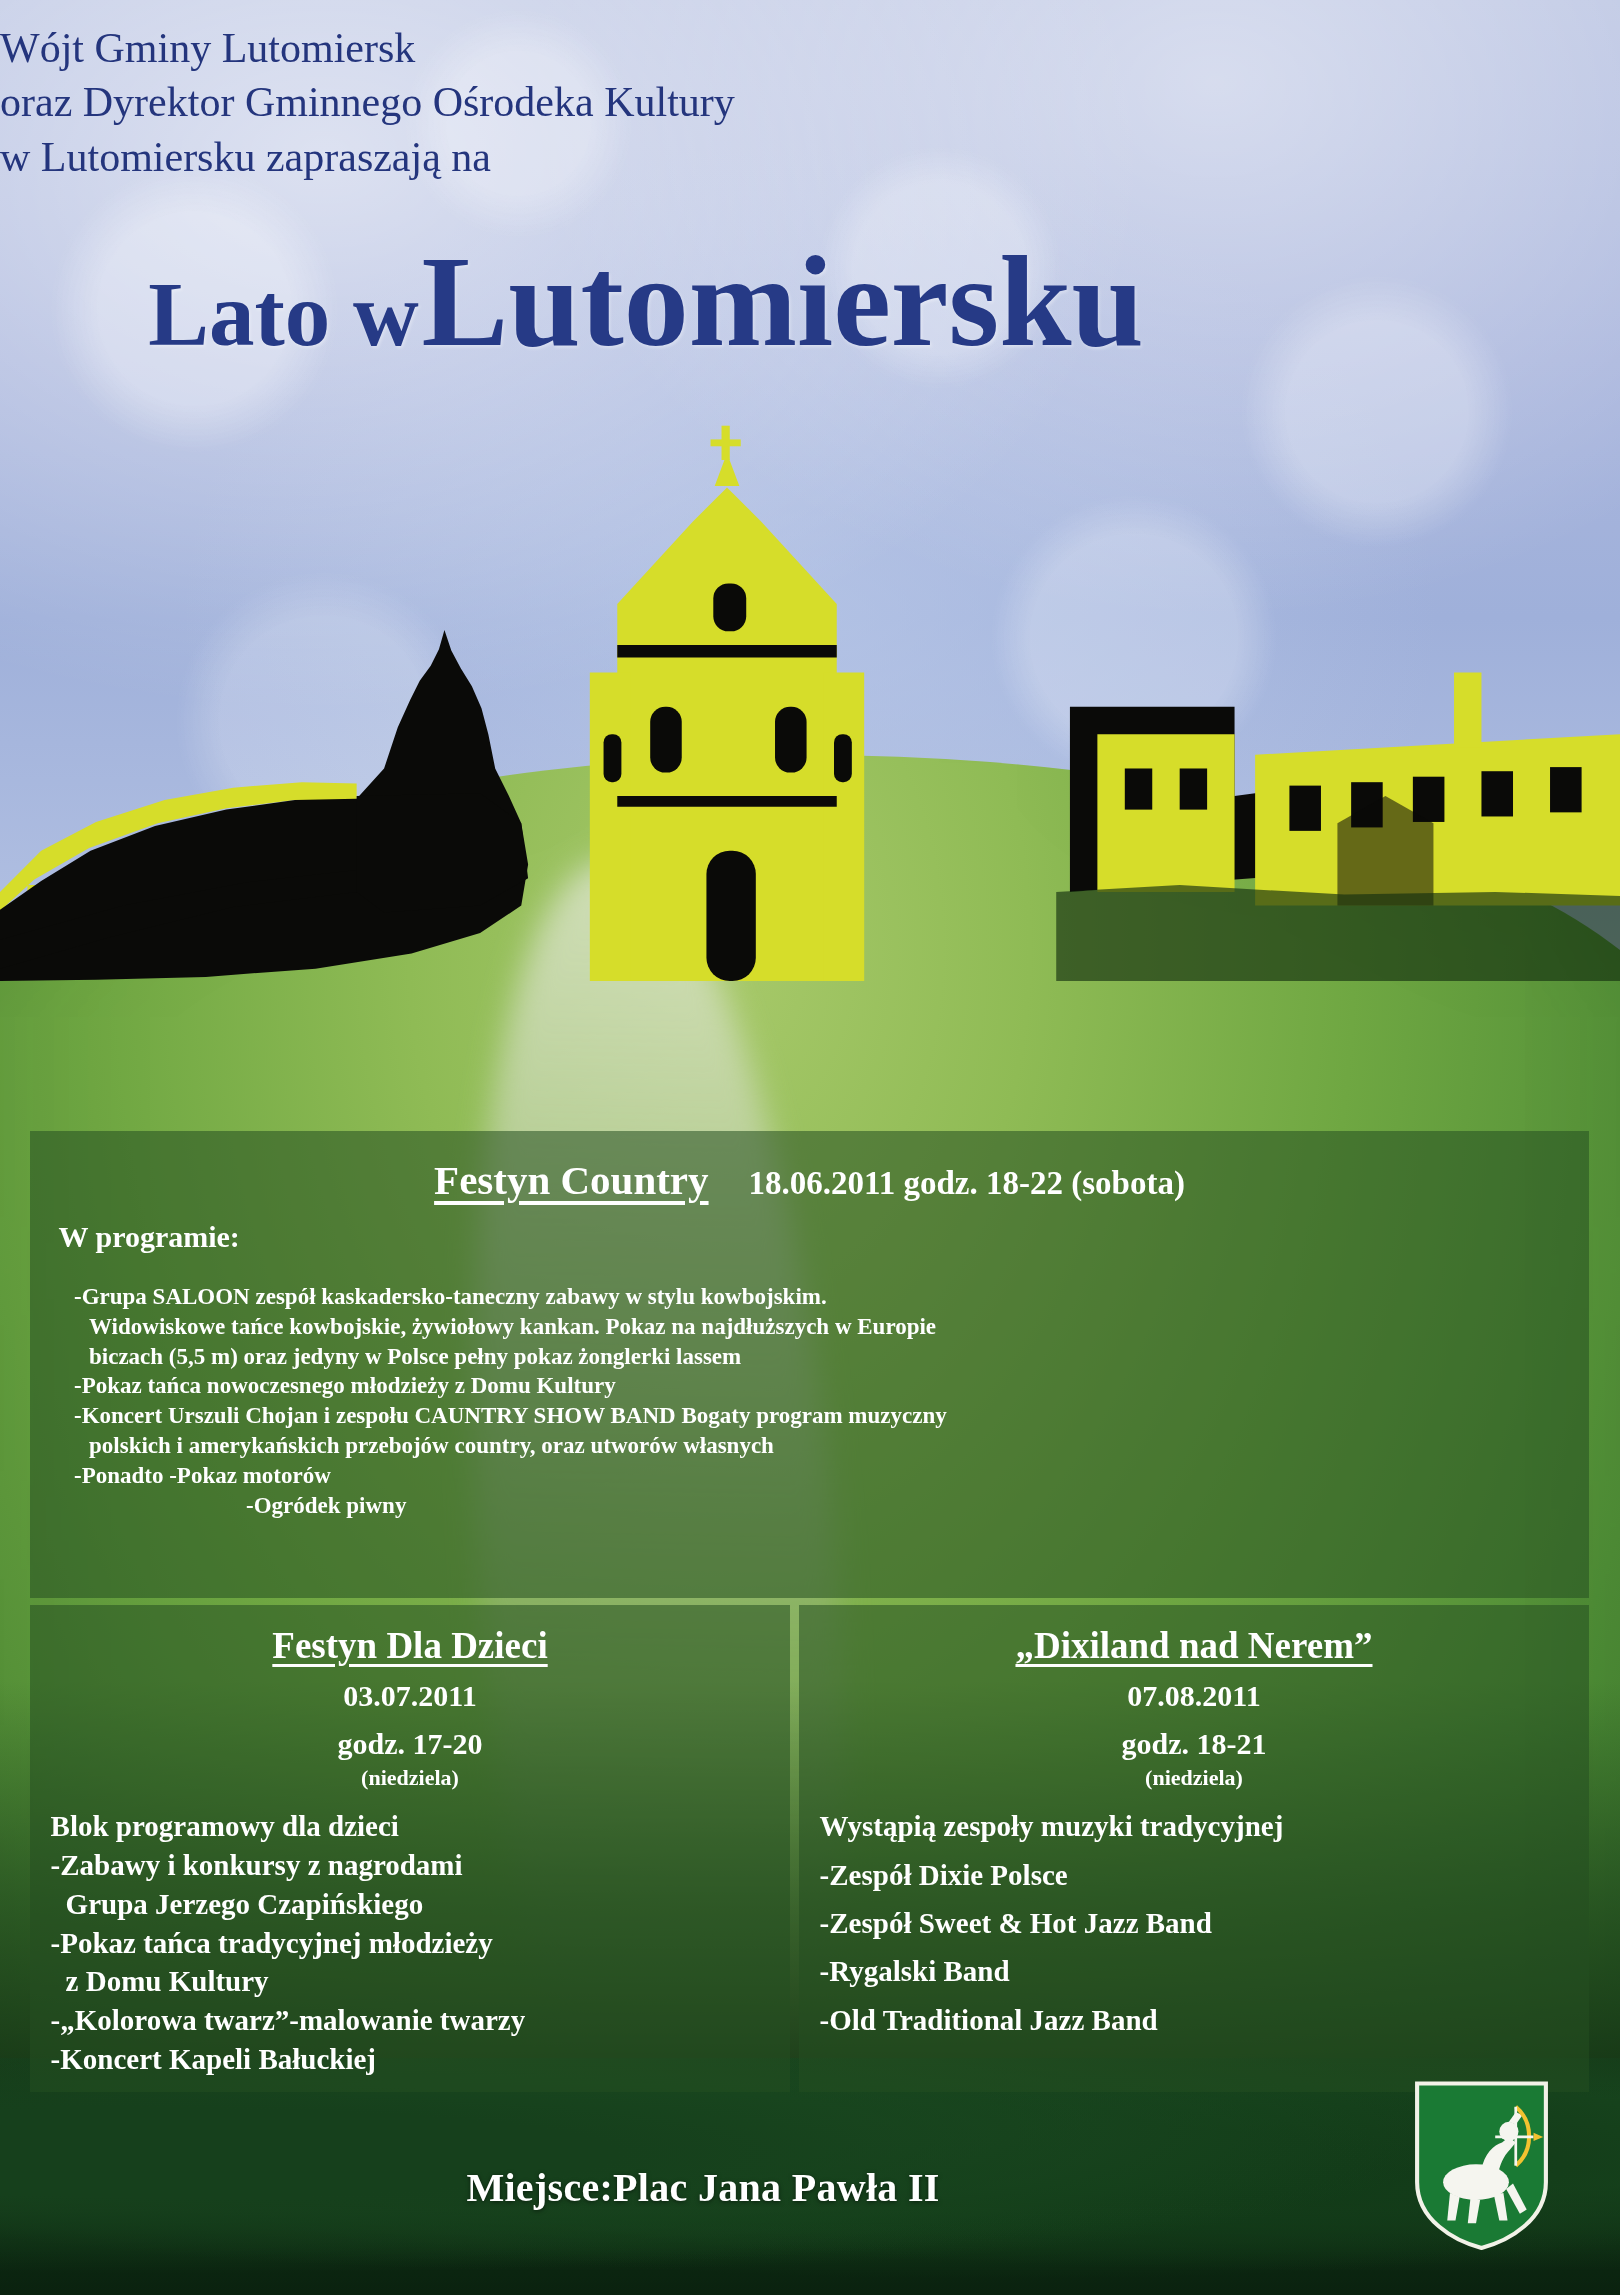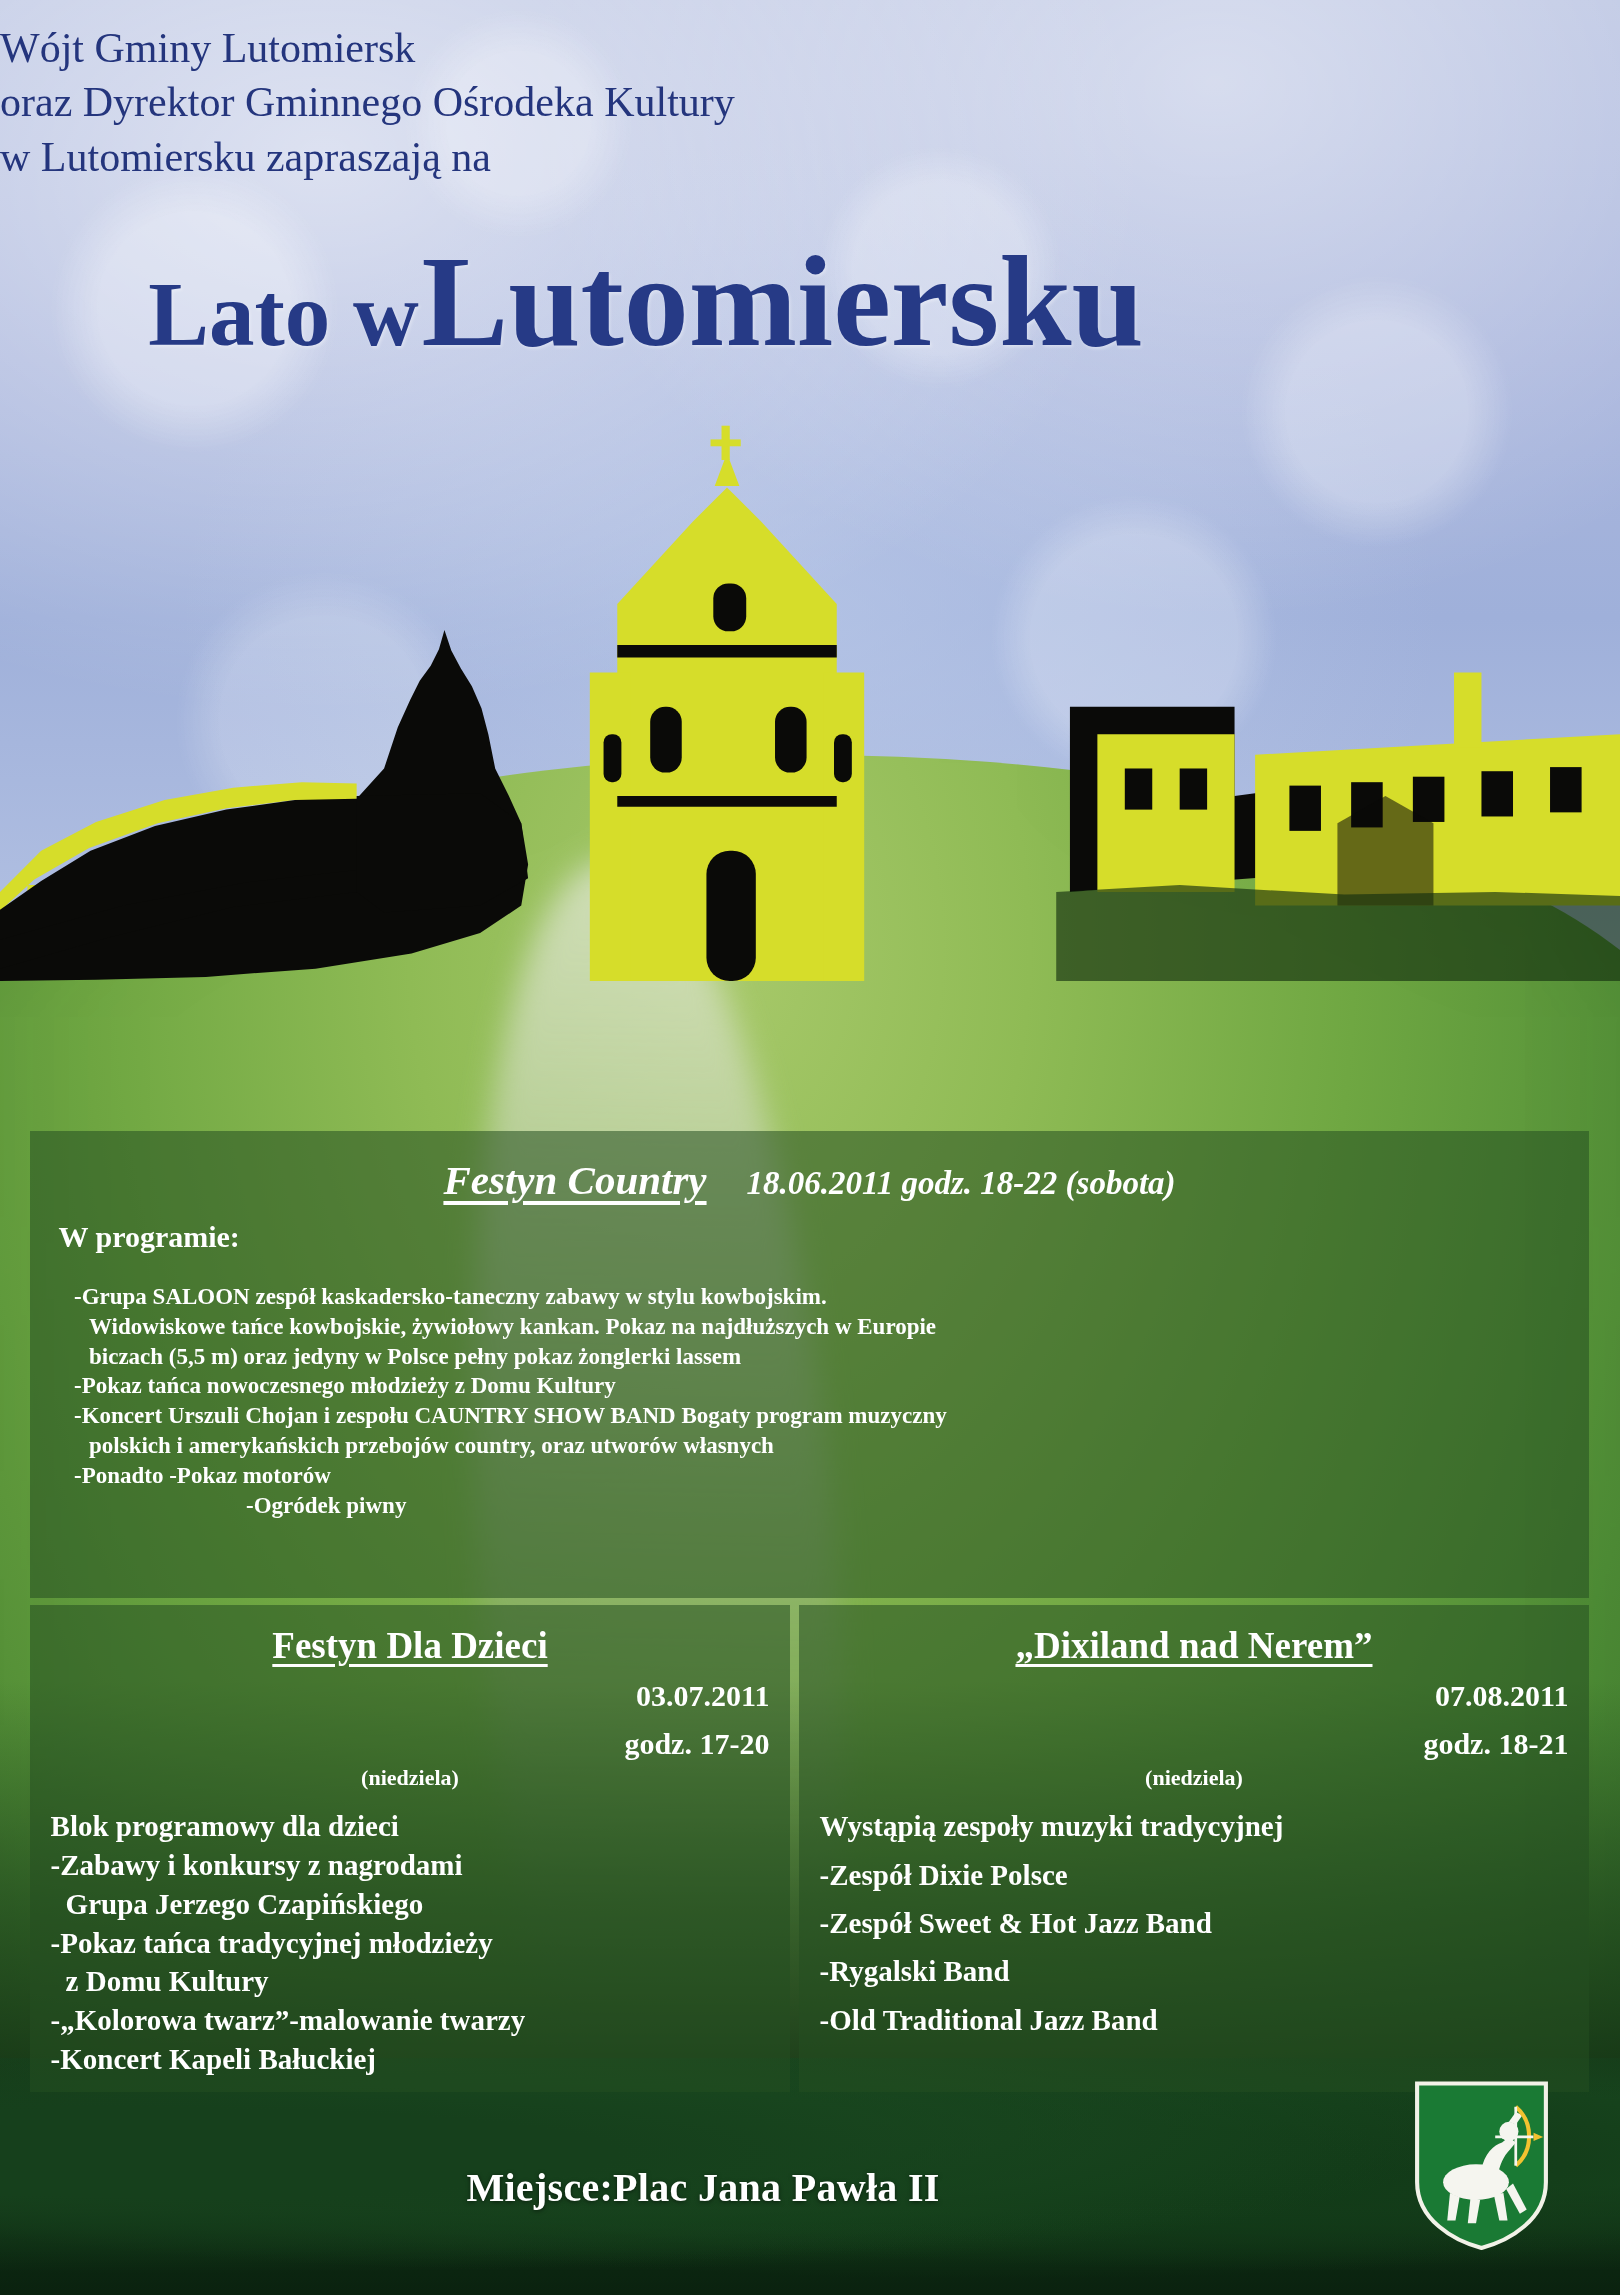--- a/index.html
+++ b/index.html
@@ -163,21 +163,20 @@
     height: 487px;
     padding: 13.7px 20.6px;
   }
 
   .head-row {
     display: flex;
     align-items: baseline;
     justify-content: center;
     gap: 40px;
     margin-top: 6.9px;
-    font-style: italic;
   }
   .head-title {
     font-size: 41px;
     font-weight: bold;
     text-decoration: underline;
     text-underline-offset: 6.9px;
   }
   .head-date {
     font-size: 33px;
     font-weight: bold;
@@ -202,21 +201,21 @@
 
   .sub-title {
     text-align: center;
     font-size: 37px;
     font-weight: bold;
     text-decoration: underline;
     text-underline-offset: 6.2px;
     margin-top: 5.5px;
   }
   .sub-date {
-    text-align: right;
+    text-align: center;
     font-size: 30px;
     font-weight: bold;
     line-height: 1.28;
     margin-top: 9.6px;
   }
   .sub-day {
     text-align: center;
     font-size: 22px;
     font-weight: bold;
     margin-top: 1.4px;

